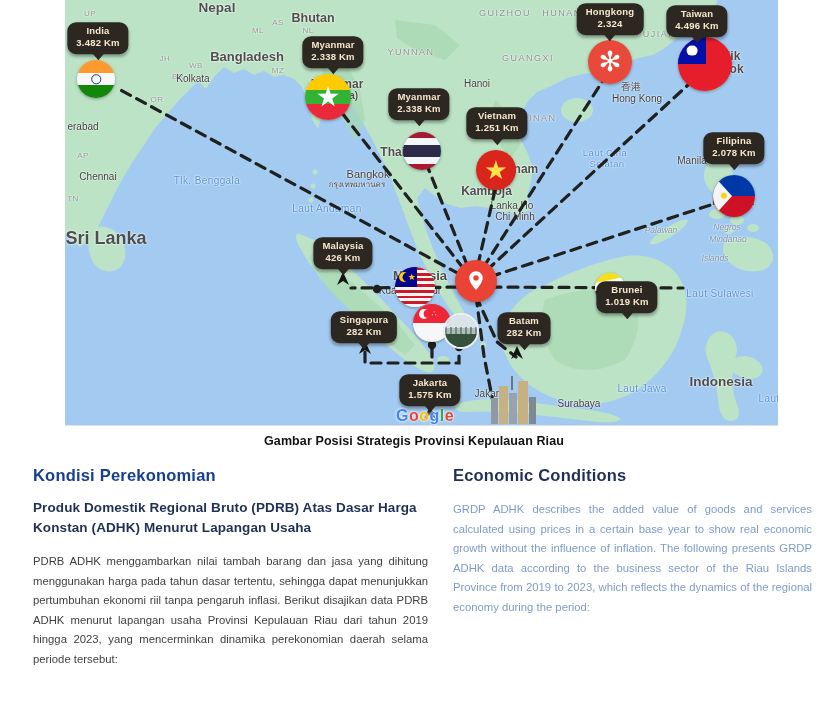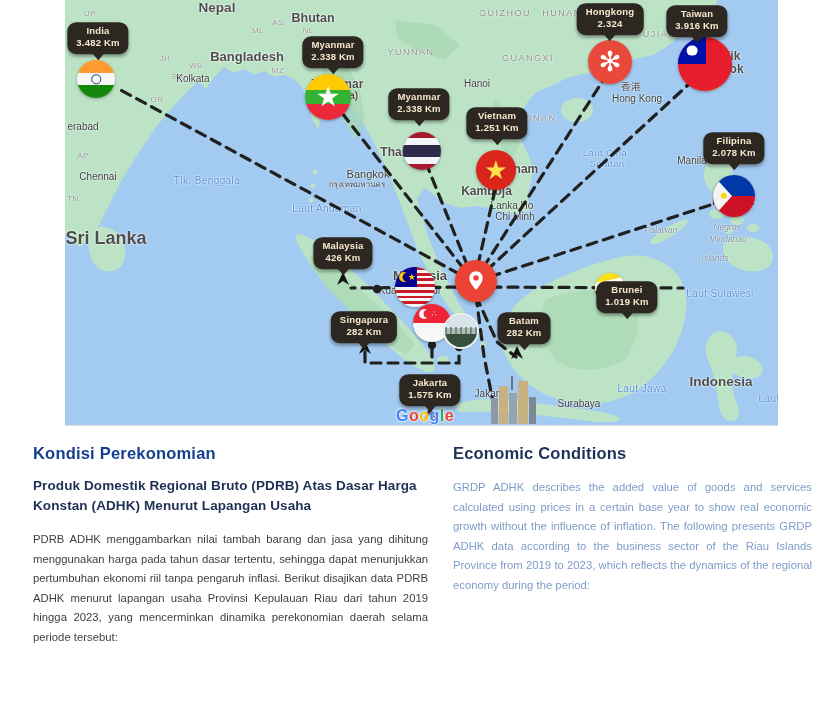--- a/index.html
+++ b/index.html
@@ -254,21 +254,21 @@
         <div class="bubble" style="left: 354px; top: 104px;">
           <span class="bn">Myanmar</span>
           <span class="bd">2.338 Km</span>
         </div>
         <div class="bubble" style="left: 545px; top: 19px;">
           <span class="bn">Hongkong</span>
           <span class="bd">2.324</span>
         </div>
         <div class="bubble" style="left: 632px; top: 21px;">
           <span class="bn">Taiwan</span>
-          <span class="bd">3.916 Km</span>
+          <span class="bd">4.496 Km</span>
         </div>
         <div class="bubble" style="left: 432px; top: 123px;">
           <span class="bn">Vietnam</span>
           <span class="bd">1.251 Km</span>
         </div>
         <div class="bubble" style="left: 669px; top: 148px;">
           <span class="bn">Filipina</span>
           <span class="bd">2.078 Km</span>
         </div>
         <div class="bubble" style="left: 278px; top: 253px;">
@@ -291,20 +291,21 @@
           <span class="bn">Jakarta</span>
           <span class="bd">1.575 Km</span>
         </div>
         <div class="pin" style="left: 411px; top: 281px;">
           <svg viewBox="0 0 24 24" width="26" height="26" style="position:absolute;left:50%;top:50%;transform:translate(-50%,-52%)">
             <path fill="#fff" d="M12 3.5c-3.4 0-6.2 2.7-6.2 6.1 0 4.6 6.2 11 6.2 11s6.2-6.4 6.2-11c0-3.4-2.8-6.1-6.2-6.1zm0 8.6a2.5 2.5 0 1 1 0-5 2.5 2.5 0 0 1 0 5z"></path>
           </svg>
         </div>
         <div class="google" style="left: 360px; top: 416px;"><b style="color: rgb(66, 133, 244);">G</b><b style="color: rgb(234, 67, 53);">o</b><b style="color: rgb(251, 188, 5);">o</b><b style="color: rgb(66, 133, 244);">g</b><b style="color: rgb(52, 168, 83);">l</b><b style="color: rgb(234, 67, 53);">e</b></div>
       </div>
+    <figcaption class="caption">Gambar Posisi Strategis Provinsi Kepulauan Riau</figcaption>
   </figure>
 
   <div class="columns">
     <section class="col col-left">
       <h2>Kondisi Perekonomian</h2>
       <h3>Produk Domestik Regional Bruto (PDRB) Atas Dasar Harga Konstan (ADHK) Menurut Lapangan Usaha</h3>
       <p>PDRB ADHK menggambarkan nilai tambah barang dan jasa yang dihitung menggunakan harga pada tahun dasar tertentu, sehingga dapat menunjukkan pertumbuhan ekonomi riil tanpa pengaruh inflasi. Berikut disajikan data PDRB ADHK menurut lapangan usaha Provinsi Kepulauan Riau dari tahun 2019 hingga 2023, yang mencerminkan dinamika perekonomian daerah selama periode tersebut:</p>
     </section>
     <section class="col col-right">
       <h2>Economic Conditions</h2>

